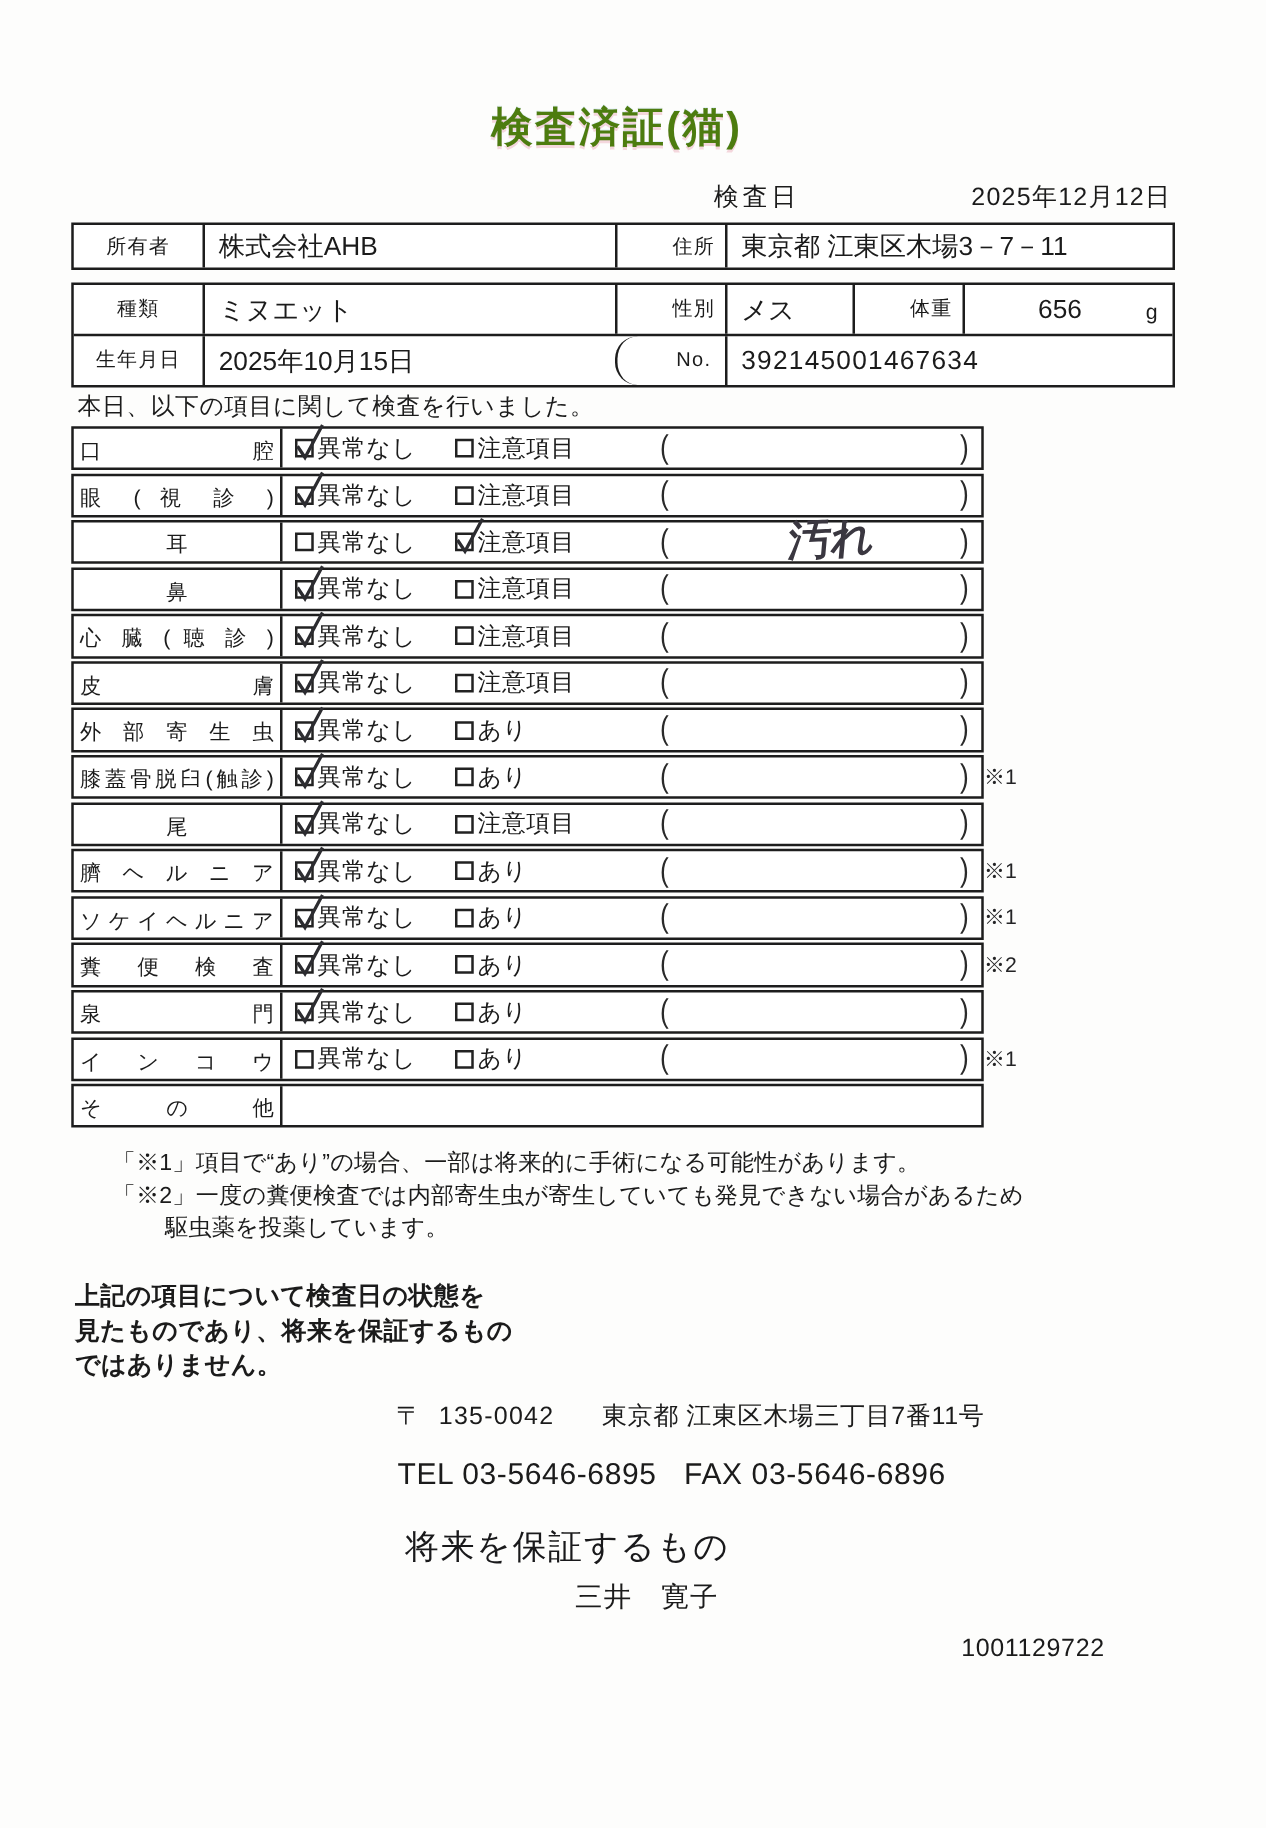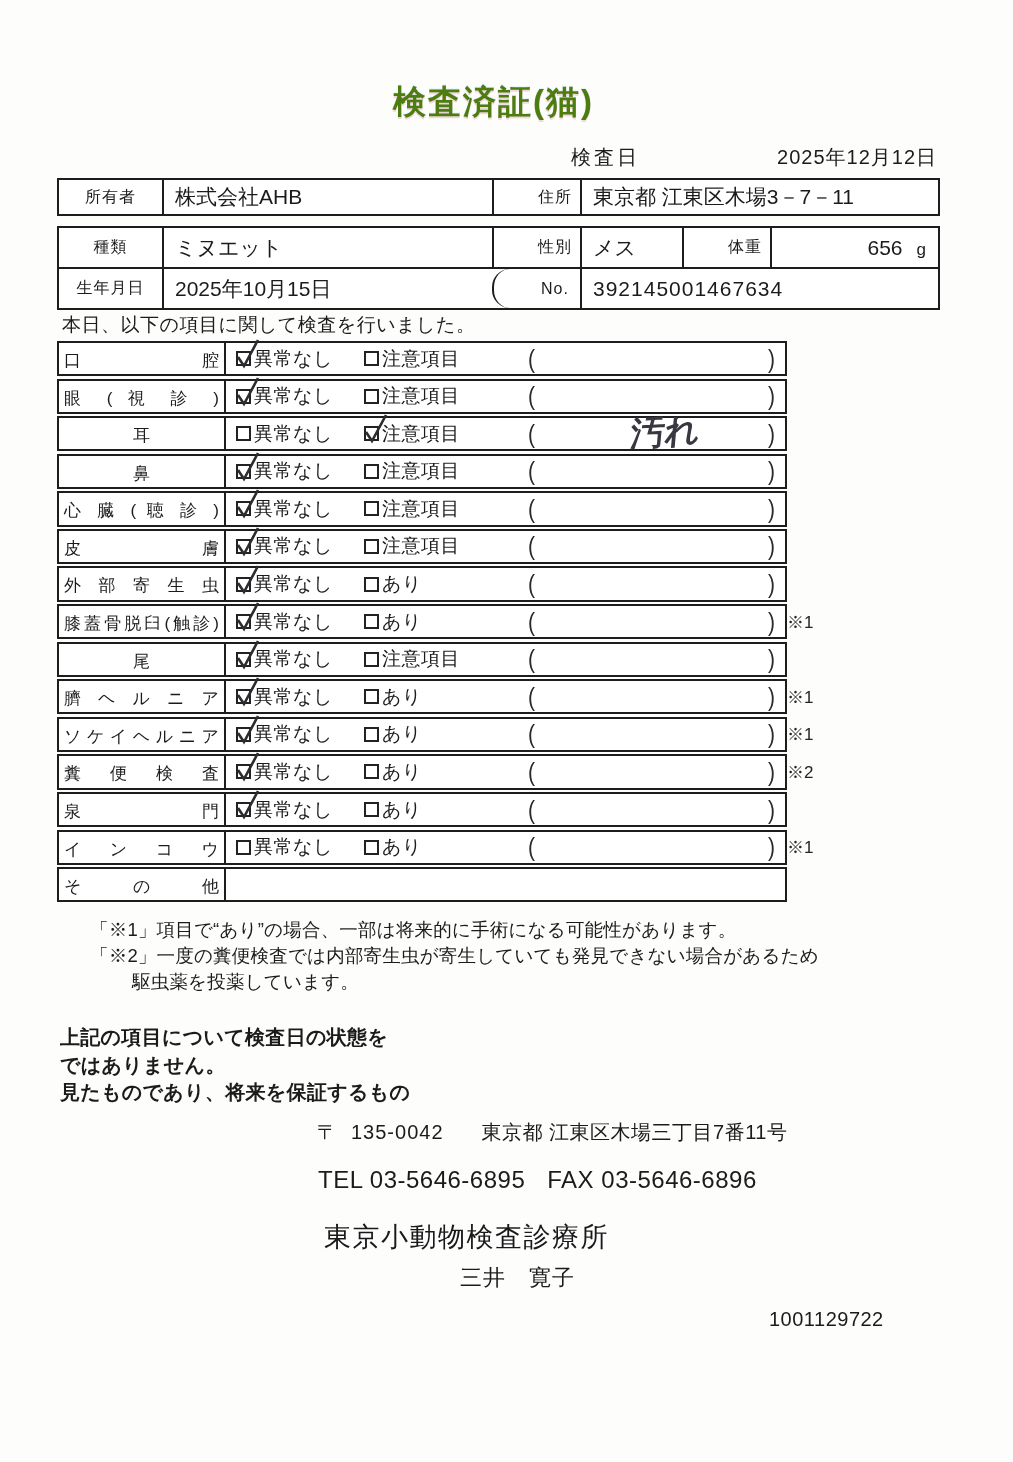--- a/index.html
+++ b/index.html
@@ -28,21 +28,21 @@
   .itable-row{display:flex;align-items:center;}
   .icell{box-sizing:border-box;display:flex;align-items:center;height:100%;}
   .icell + .icell{border-left:2px solid #1d1d1d;}
   .icell.lab{justify-content:center;font-size:16px;letter-spacing:1px;}
   .icell.val{padding-left:11px;font-size:21px;}
   .t-owner{top:178px;height:38px;}
   .t-owner .itable-row{height:34px;}
   .t-pet{top:226px;}
   .t-pet .itable-row{height:39px;}
   .t-pet .itable-row + .itable-row{border-top:2px solid #1d1d1d;}
-  .w-103{width:103px;} .w-330{width:330px;} .w-88{width:88px;padding-left:36px;} .w-102{width:102px;} .w-172{flex:1;}
+  .w-103{width:103px;} .w-330{width:330px;} .w-88{width:88px;padding-left:36px;} .w-102{width:102px;} .w-172{flex:1;gap:37px;}
   .w-rest{flex:1;}
   .weight-cell{justify-content:flex-end;padding-right:12px;font-size:21px;}
   .weight-unit{font-size:17px;margin-left:14px;margin-top:4px;}
   .no-label{font-size:17px;border-radius:18px;}
   .no-value{letter-spacing:1px;font-size:22px;}
   
   .intro{position:absolute;left:62px;top:312px;font-size:19px;font-weight:500;letter-spacing:.5px;}
   
   .exam-table{position:absolute;left:57px;top:341px;width:730px;}
   .exam-row{
@@ -468,33 +468,33 @@
   </div>
 
   <div class="footnotes">
     <div>「※1」項目で“あり”の場合、一部は将来的に手術になる可能性があります。</div>
     <div>「※2」一度の糞便検査では内部寄生虫が寄生していても発見できない場合があるため</div>
     <div class="footnote-indent">駆虫薬を投薬しています。</div>
   </div>
 
   <div class="disclaimer">
     <div>上記の項目について検査日の状態を</div>
+    <div>見たものであり、将来を保証するもの</div>
     <div>ではありません。</div>
-    <div>見たものであり、将来を保証するもの</div>
   </div>
 
 
   <div class="address-line">
     <span class="postal-mark">〒</span>
     <span class="postal-code">135-0042</span>
     <span class="address-text">東京都 江東区木場三丁目7番11号</span>
   </div>
 
   <div class="tel-line">
     <span>TEL 03-5646-6895</span>
     <span>FAX 03-5646-6896</span>
   </div>
 
-  <div class="clinic-name">東京小動物検査診療所</div>
+  <div class="clinic-name">将来を保証するもの</div>
   <div class="person-name">三井　寛子</div>
   <div class="serial-number">1001129722</div>
 
 </div>
 
 </body></html>

